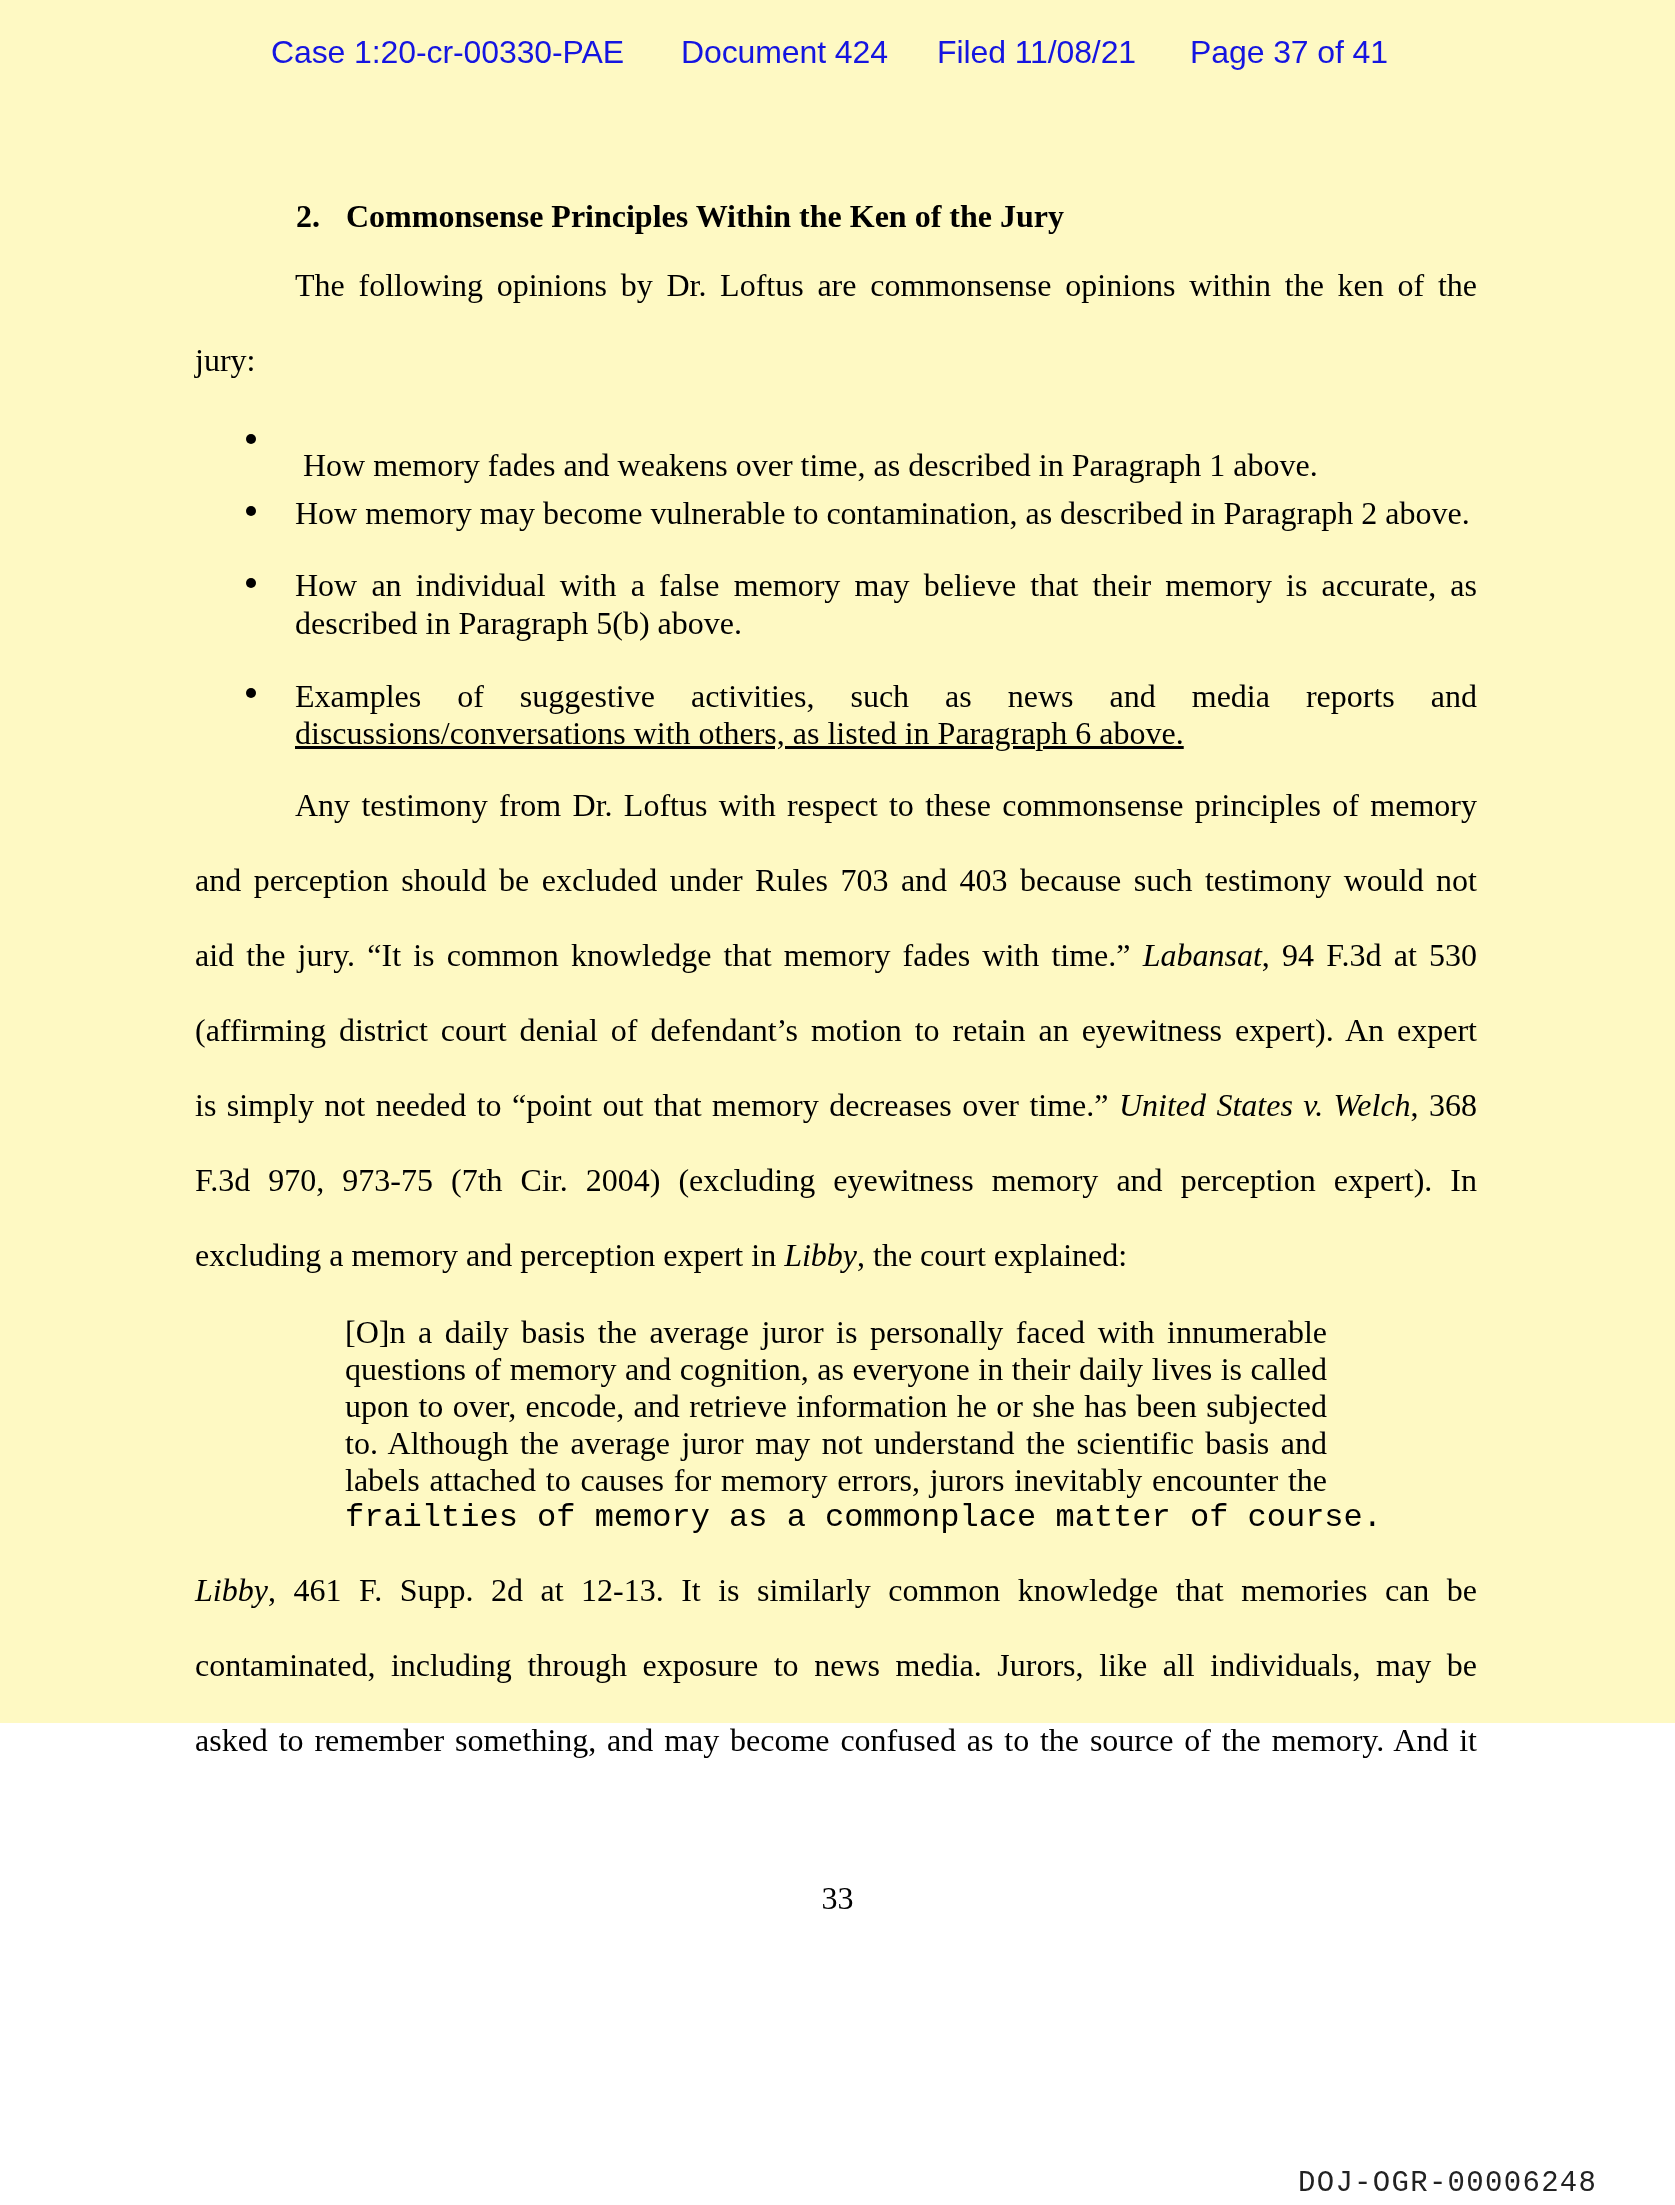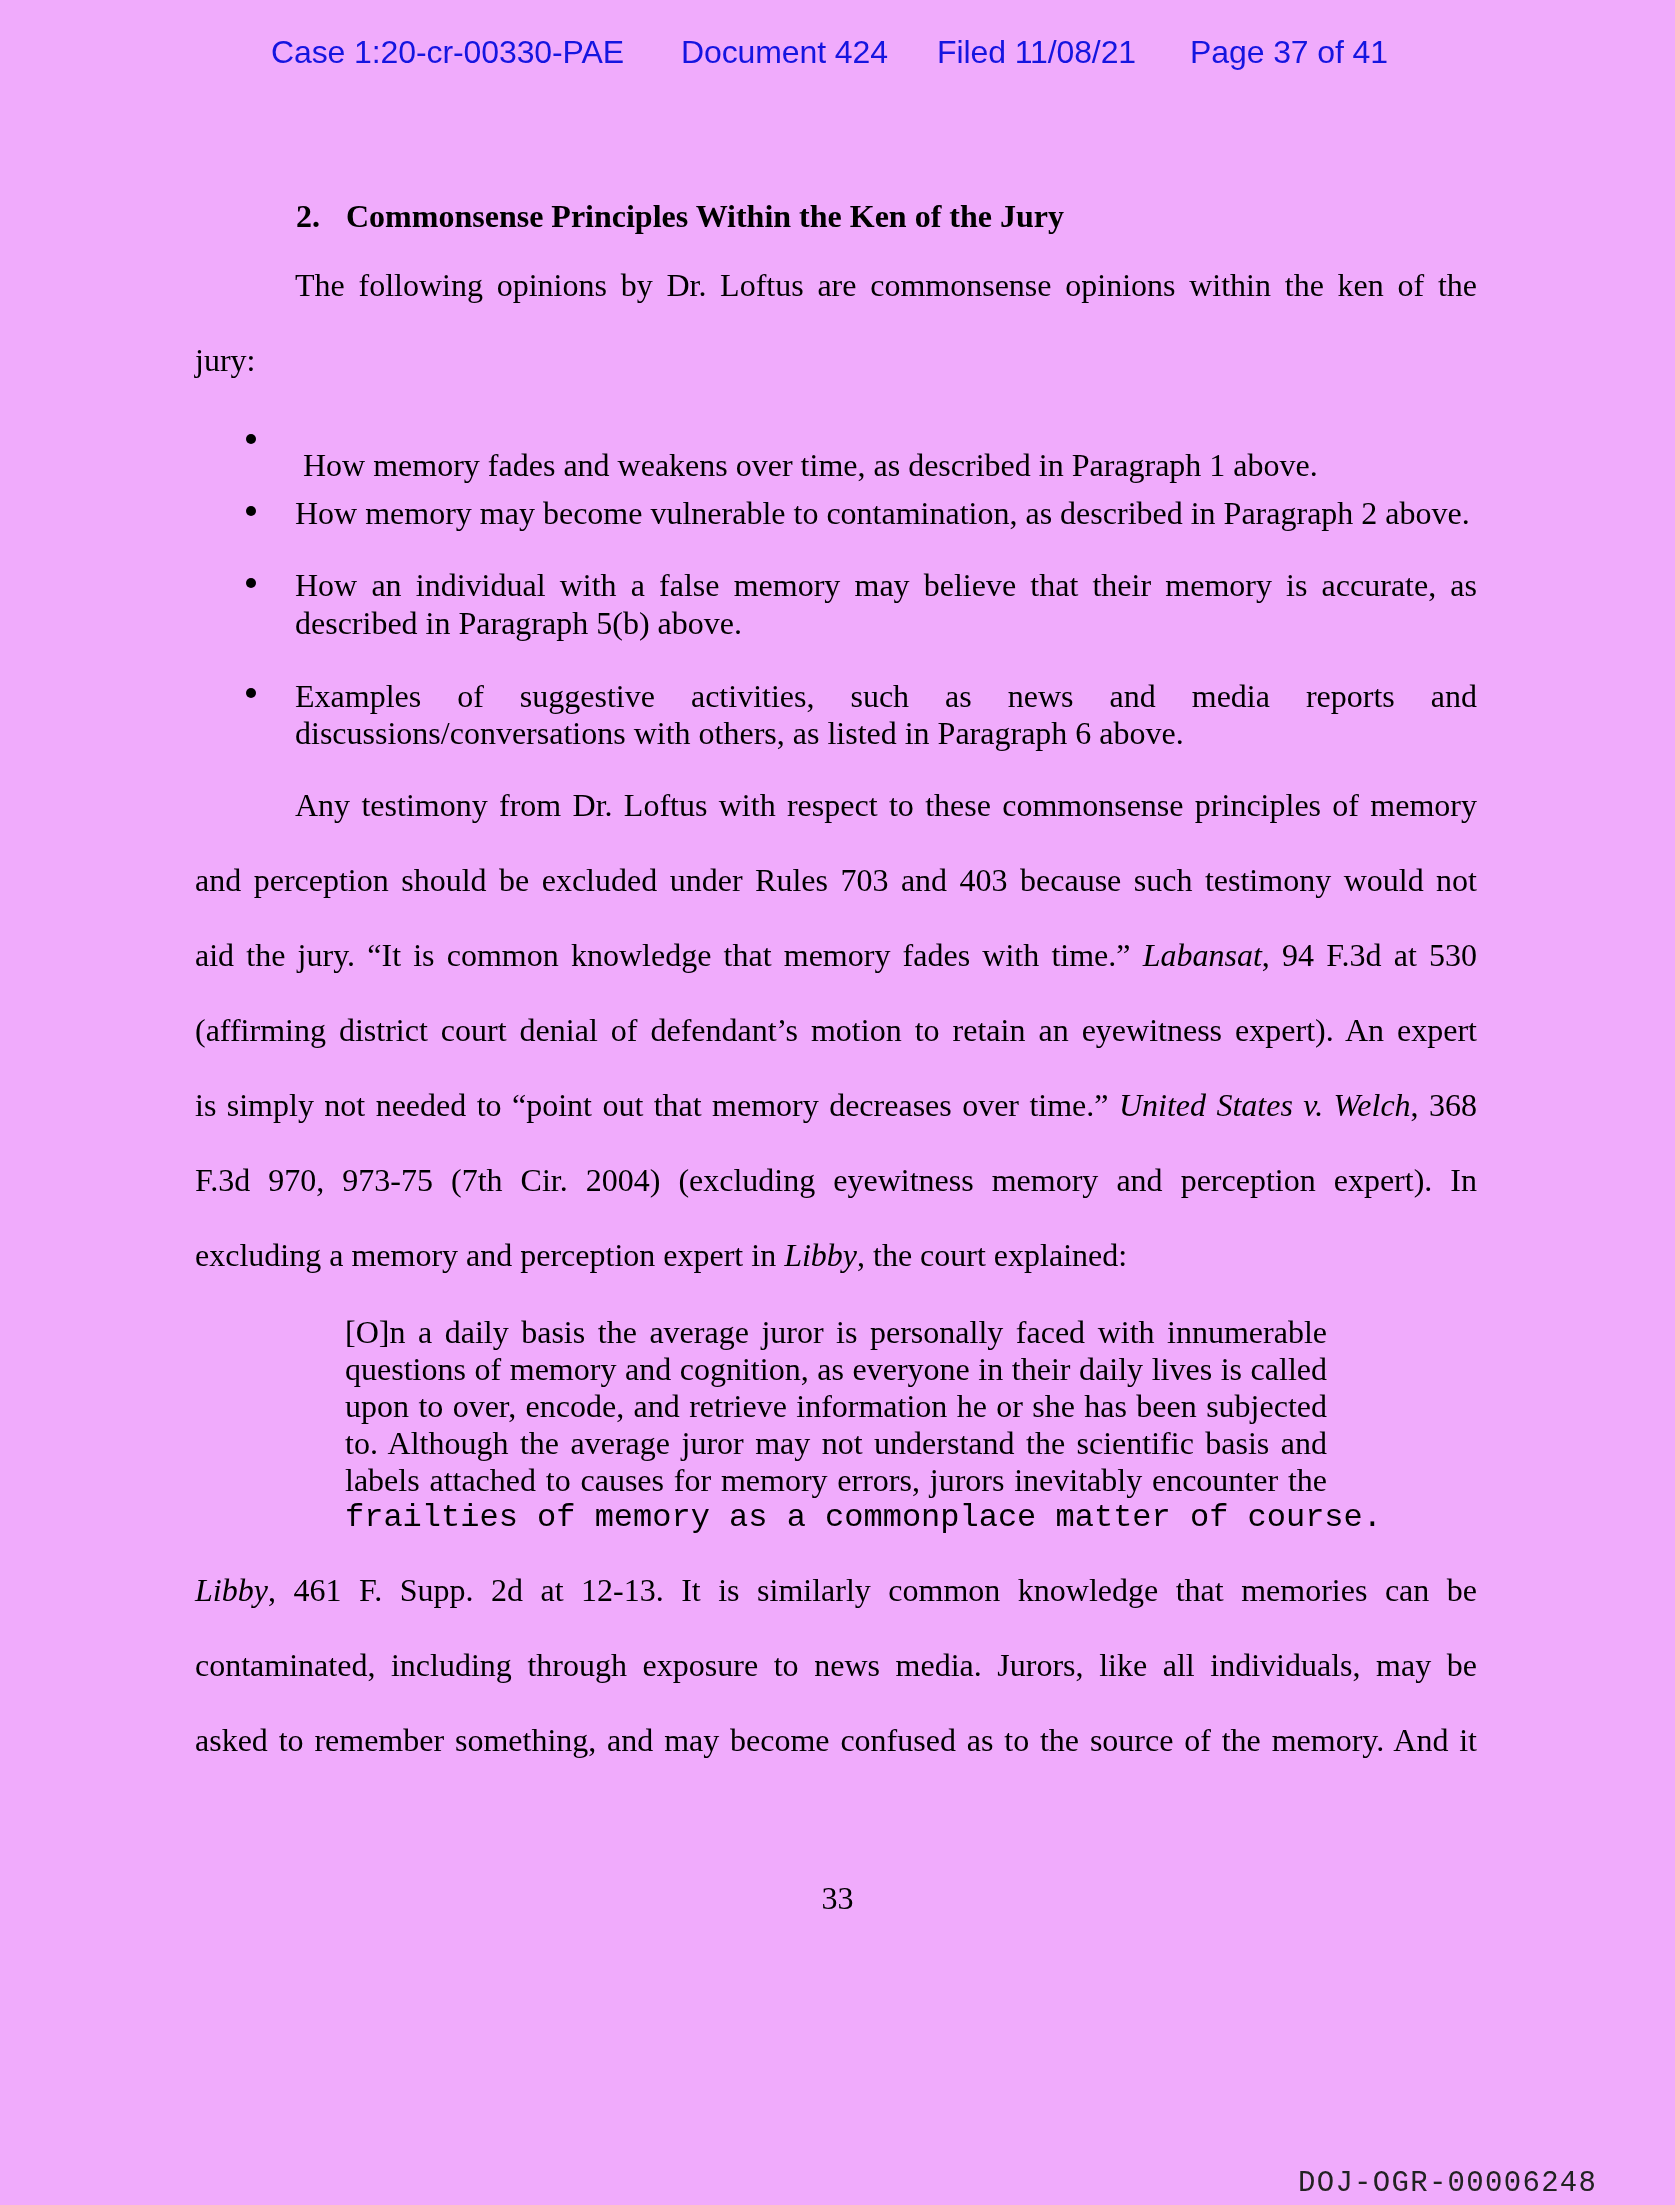--- a/index.html
+++ b/index.html
@@ -1,17 +1,17 @@
 <!DOCTYPE html>
 <html style="font-size:10.5px"><head>
 <meta charset="utf-8">
 <style>
   html, body { margin: 0; padding: 0; background: #ffffff; }
   body { width: 1675px; height: 2205px; position: relative; overflow: hidden; }
-  .page { position: absolute; left: 0; top: 0; width: 1675px; height: 2205px; background: #f0abfc; }
+  .page { position: absolute; left: 0; top: 0; width: 1675px; height: 1723px; background: #fef9c3; }
 
   .hdr { position: absolute; top: 29px; left: 0; width: 1675px; height: 46px; }
   .hdr span { position: absolute; top: 0; font-family: "Liberation Sans", sans-serif; font-size: 32px; color: #1515e0; line-height: 46px; white-space: nowrap; letter-spacing: -0.1px; }
   #h-case { left: 271px; }
   #h-doc { left: 681px; }
   #h-filed { left: 937px; }
   #h-page { left: 1190px; }
 
   .serif { font-family: "Liberation Serif", "DejaVu Serif", serif; color: #000; font-size: 32px; }
   .line { position: absolute; white-space: nowrap; line-height: 39px; }
@@ -57,21 +57,21 @@
       <div class="serif line" style="top:494px; left:295px;">How memory may become vulnerable to contamination, as described in Paragraph 2 above.</div>
     </div>
     <div>
       <div class="bullet-dot" style="top:578px; left:246px;"></div>
       <div class="serif just" style="top:566px; left:295px; width:1182px;">How an individual with a false memory may believe that their memory is accurate, as</div>
       <div class="serif line" style="top:604px; left:295px;">described in Paragraph 5(b) above.</div>
     </div>
     <div>
       <div class="bullet-dot" style="top:688px; left:246px;"></div>
       <div class="serif just" style="top:677px; left:295px; width:1182px;">Examples of suggestive activities, such as news and media reports and</div>
-      <div class="serif line" style="top:714px; left:295px;">discussions/conversations with others, as listed in Paragraph 6 above.</div>
+      <div class="serif line" style="top:714px; left:295px;text-decoration:underline;">discussions/conversations with others, as listed in Paragraph 6 above.</div>
     </div>
   </div>
 
   <div>
     <div class="serif just" style="top:786px; left:295px; width:1182px;">Any testimony from Dr. Loftus with respect to these commonsense principles of memory</div>
     <div class="serif just" style="top:861px; left:195px; width:1282px;">and perception should be excluded under Rules 703 and 403 because such testimony would not</div>
     <div class="serif just" style="top:936px; left:195px; width:1282px;"><span>aid the jury.  “It is common knowledge that memory fades with time.” </span><span class="it">Labansat</span><span>, 94 F.3d at 530</span></div>
     <div class="serif just" style="top:1011px; left:195px; width:1282px;">(affirming district court denial of defendant’s motion to retain an eyewitness expert).  An expert</div>
     <div class="serif just" style="top:1086px; left:195px; width:1282px;"><span>is simply not needed to “point out that memory decreases over time.” </span><span class="it">United States v. Welch</span><span>, 368</span></div>
     <div class="serif just" style="top:1161px; left:195px; width:1282px;">F.3d 970, 973-75 (7th Cir. 2004)  (excluding eyewitness memory and perception expert).  In</div>

